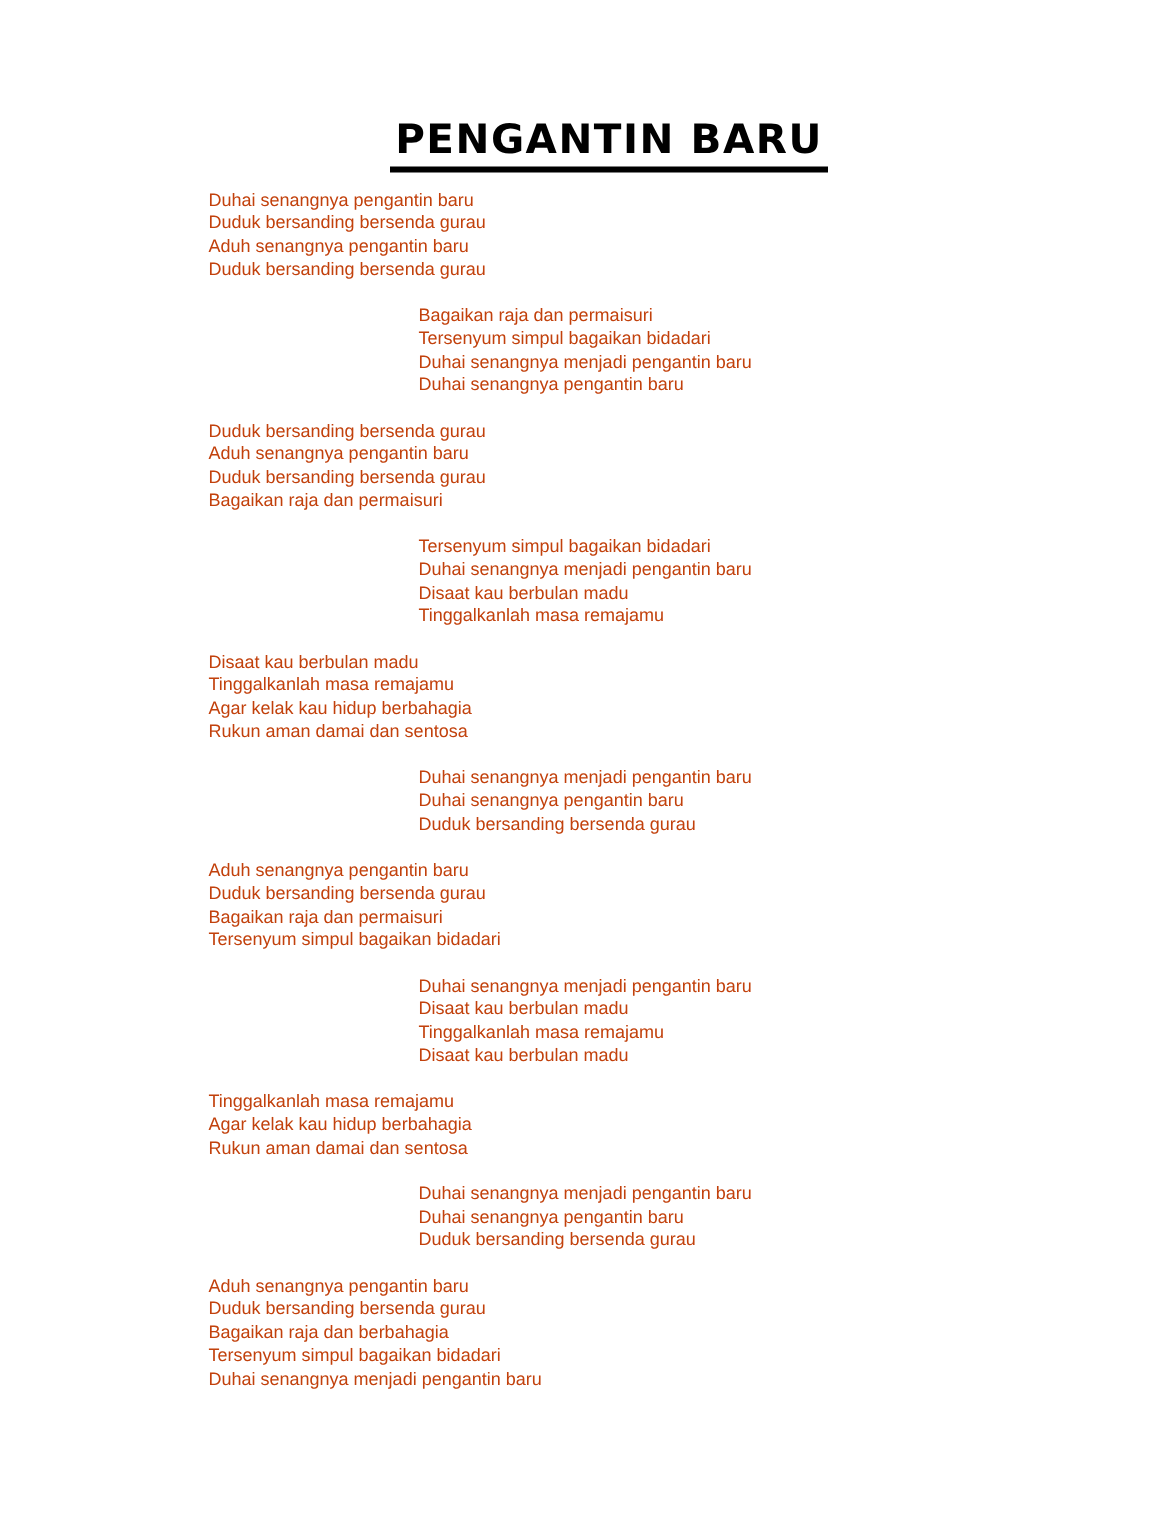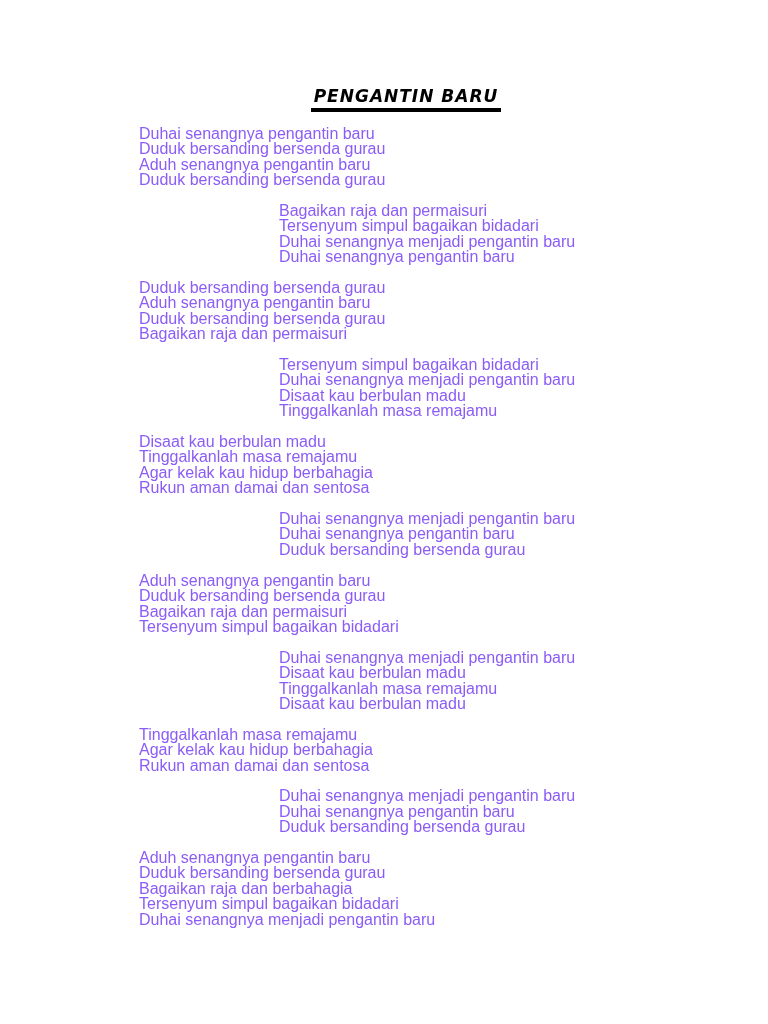--- a/index.html
+++ b/index.html
@@ -19,47 +19,46 @@
   .title-wrap {
     position: absolute;
     top: 73px;
     left: 0;
     width: 768px;
     text-align: center;
     margin: 0;
   }
   .title-text {
     display: inline-block;
-    font-size: 17px;
+    font-size: 27px;
     font-weight: 800;
     letter-spacing: 1px;
     color: #000000;
     border-bottom: 4px solid #000000;
     padding: 0 3px 2px 3px;
     margin-left: 44px; 
     font-family: "DejaVu Sans", "Liberation Sans", sans-serif;
-    font-style: italic;
   }
   .lyrics {
     position: absolute;
     top: 126px;
     left: 139px;
     right: 30px;
   }
   .stanza {
     margin: 0 0 15.4px 0;
   }
   .stanza.indent {
     margin-left: 140px;
   }
   .line {
     margin: 0;
-    font-size: 16px;
+    font-size: 12px;
     line-height: 15.4px;
-    color: #8b5cf6;
+    color: #c2410c;
     white-space: pre;
   }
 </style>
 </head>
 <body>
 
 <div class="page">
   <h1 class="title-wrap">
     <span class="title-text">PENGANTIN BARU</span>
   </h1>

